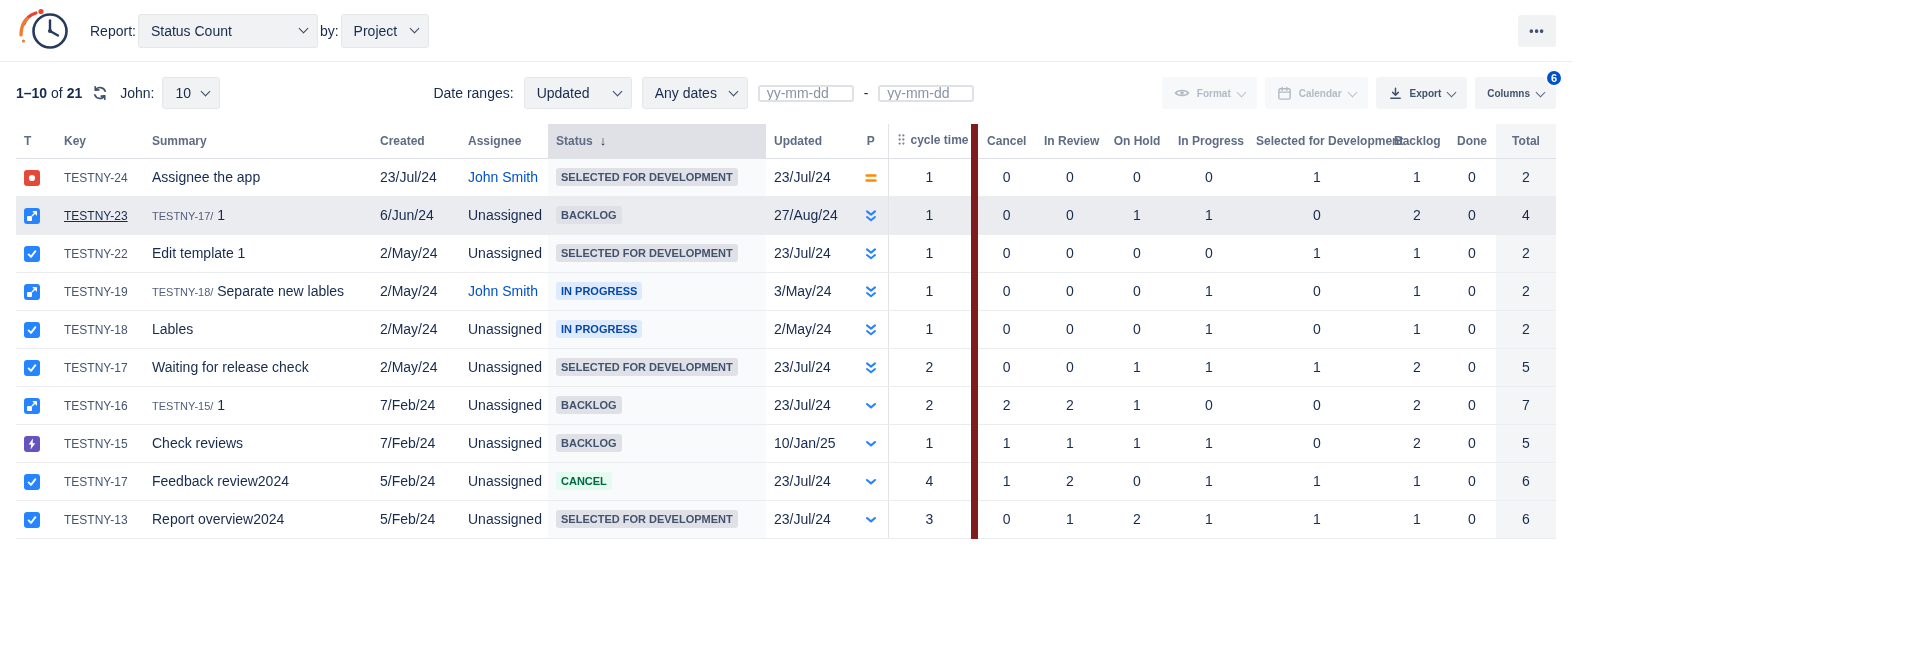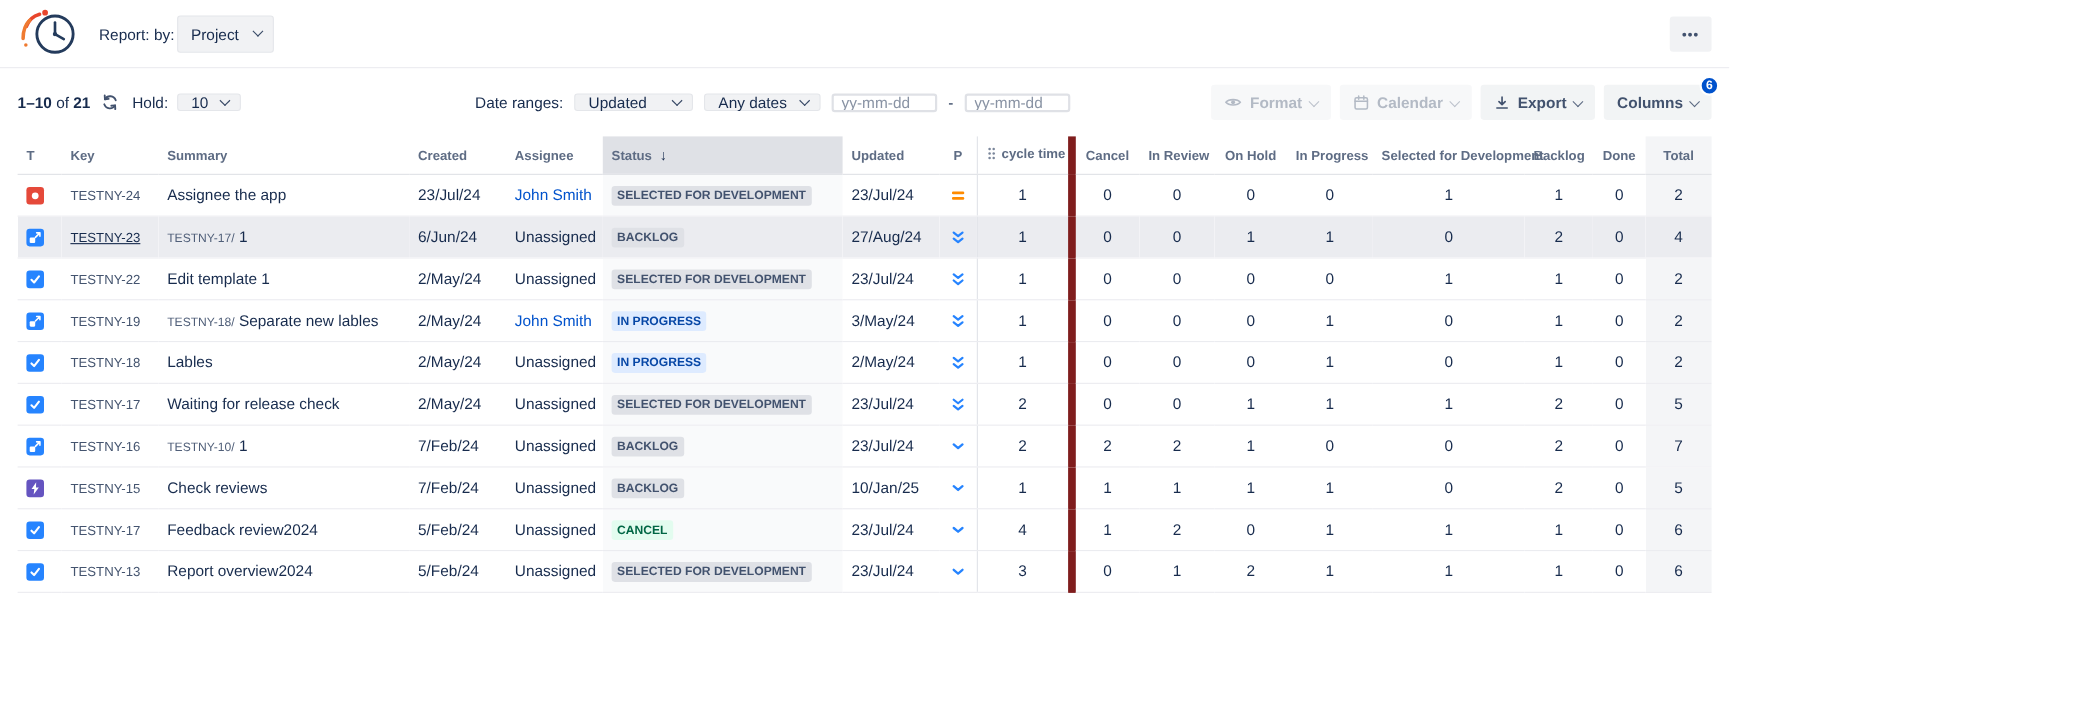--- a/index.html
+++ b/index.html
@@ -4,36 +4,36 @@
 <title>Status Count</title>
 <style>
   *{margin:0;padding:0;box-sizing:border-box}
   html,body{background:#fff}
   body{width:1907px;min-height:658px;overflow:hidden;font-family:"Liberation Sans","DejaVu Sans",sans-serif;color:#172b4d;font-size:14px}
   .topbar{display:flex;align-items:center;height:62px;padding:0 16px;width:1572px;border-bottom:1px solid #ebecf0}
   .logo{display:flex;align-items:center;margin-right:14px}
   .lbl{color:#172b4d;white-space:nowrap}
   .topbar .lbl{margin:0 2px}
   .select{display:inline-flex;align-items:center;justify-content:space-between;gap:8px;background:#f1f2f4;border:1px solid #e4e6ea;border-radius:3px;height:34px;padding:0 10px 0 12px;cursor:pointer;white-space:nowrap;color:#172b4d}
-  .select.sm{height:16px}
+  .select.sm{height:32px}
   .select .val{flex:1 1 auto;text-align:left;overflow:hidden;text-overflow:ellipsis}
   .chev{width:7px;height:7px;border-right:1.8px solid currentColor;border-bottom:1.8px solid currentColor;transform:rotate(45deg);margin-top:-4px;flex:0 0 auto;opacity:.85}
   .w180{width:180px}.w88{width:88px}.w238{width:238px}.w58{width:58px}.w108{width:108px}.w106{width:106px}
   .proj-avatar{width:16px;height:16px;border-radius:3px;background:linear-gradient(135deg,#2684ff 0%,#00b8d9 100%);flex:0 0 auto;margin-right:4px}
   .more-btn{margin-left:auto;height:32px;min-width:38px;border:none;border-radius:3px;background:rgba(9,30,66,.06);color:#42526e;font-weight:700;font-size:12px;letter-spacing:1px;cursor:pointer;font-family:inherit}
   .toolbar{display:flex;align-items:center;width:1572px;padding:15px 16px;gap:8px}
   .pag{white-space:nowrap;color:#172b4d}
   .pag b{font-weight:700}
   .icon-btn{border:none;background:none;cursor:pointer;color:#42526e;display:inline-flex;align-items:center;padding:2px;margin-right:2px}
   .date-group{display:flex;align-items:center;gap:10px;margin-left:205px}
   .date-input{width:96px;height:17px;border:2px solid #dfe1e6;border-radius:3px;background:#fff;padding:0 7px;font-family:inherit;font-size:14px;color:#172b4d}
   .date-input::placeholder{color:#8993a4}
   .sep{color:#172b4d}
   .actions{display:flex;align-items:center;gap:8px;margin-left:auto}
-  .btn{display:inline-flex;align-items:center;gap:7px;height:32px;padding:0 12px;border:none;border-radius:3px;background:rgba(9,30,66,.05);color:#42526e;font-weight:600;font-size:14px;cursor:pointer;font-family:inherit;white-space:nowrap}
+  .btn{display:inline-flex;align-items:center;gap:7px;height:32px;padding:0 12px;border:none;border-radius:3px;background:rgba(9,30,66,.05);color:#42526e;font-weight:600;font-size:10px;cursor:pointer;font-family:inherit;white-space:nowrap}
   .btn.disabled{color:#b3bac5;cursor:default;background:rgba(9,30,66,.03)}
   .btn .chev{margin-top:-2px}
   .btn-wrap{position:relative}
   .badge-count{position:absolute;top:-8px;right:-7px;min-width:18px;height:18px;border-radius:9px;background:var(--counter-badge,#0052cc);color:#fff;font-size:11px;font-weight:700;display:flex;align-items:center;justify-content:center;padding:0 4px;border:2px solid #fff}
   .table-wrap{padding:0 16px}
   table{border-collapse:collapse;table-layout:fixed;width:1540px}
   th{font-size:12px;font-weight:600;color:#5e6c84;text-align:left;padding:0 8px;height:34px;white-space:nowrap;vertical-align:middle;border-bottom:1px solid #dfe1e6;cursor:pointer}
   .th-inner{display:inline-flex;align-items:center;gap:5px}
   th.center,td.center{text-align:center}
   th .sort{font-size:13px;color:#172b4d;font-weight:400;margin-left:2px}
@@ -77,41 +77,45 @@
         <path d="M5 27 C5 20 7 14.5 11 10.5" fill="none" stroke="#ef7a30" stroke-width="3.2" stroke-linecap="round"></path>
         <circle cx="34" cy="23" r="16.5" fill="none" stroke="#243b5c" stroke-width="2.6"></circle>
         <path d="M34 23 L34 12.5" stroke="#243b5c" stroke-width="2.4" stroke-linecap="round"></path>
         <path d="M34 23 L42 27.5" stroke="#243b5c" stroke-width="2.4" stroke-linecap="round"></path>
         <circle cx="34" cy="23" r="2" fill="#243b5c"></circle>
         <circle cx="25" cy="3.5" r="2.6" fill="#e8452c"></circle>
         <circle cx="7.5" cy="33" r="1.6" fill="#ef7a30"></circle>
       </svg>
     </span>
     <span class="lbl">Report:</span>
+    <div class="select w180">
+      <span class="val">Status Count</span>
+      <i class="chev"></i>
+    </div>
     <span class="lbl">by:</span>
     <div class="select w88">
       <span class="val">Project</span>
       <i class="chev"></i>
     </div>
     <button class="more-btn">•••</button>
   </header>
 
   <div class="toolbar">
     <span class="pag"><b>1–10</b> <span>of</span> <b>21</b></span>
     <button class="icon-btn">
       <svg viewBox="0 0 16 16" width="16" height="16">
         <g fill="none" stroke="currentColor" stroke-width="1.7" stroke-linecap="round" stroke-linejoin="round">
           <path d="M13.2 6.2 A5.4 5.4 0 0 0 3.4 5.2"></path>
           <path d="M3.2 1.8 L3.4 5.2 L6.8 4.9"></path>
           <path d="M2.8 9.8 A5.4 5.4 0 0 0 12.6 10.8"></path>
           <path d="M12.8 14.2 L12.6 10.8 L9.2 11.1"></path>
         </g>
       </svg>
     </button>
-    <span class="lbl">Hold:</span>
+    <span class="lbl">John:</span>
     <div class="select sm w58">
       <span class="val">10</span>
       <i class="chev"></i>
     </div>
 
     <div class="date-group">
       <span class="lbl">Date ranges:</span>
       <div class="select sm w108">
         <span class="val">Updated</span>
         <i class="chev"></i>
@@ -412,21 +416,21 @@
             <td class="td-total center"><span>5</span></td>
           </tr>
           <tr>
             <td class="td-type"><span class="type-icon t-subtask">
                 <svg viewBox="0 0 16 16">
                   <rect x="3" y="8" width="5" height="5" rx="1" fill="#fff"></rect>
                   <path d="M8.2 7.8 L12.3 3.7 M12.3 3.7 h-3 M12.3 3.7 v3" stroke="#fff" stroke-width="1.4" fill="none" stroke-linecap="round"></path>
                 </svg>
               </span></td>
             <td class="td-key"><span class="key-link">TESTNY-16</span></td>
-            <td class="td-summary"><span class="sum-prefix">TESTNY-10/</span> <span>1</span></td>
+            <td class="td-summary"><span class="sum-prefix">TESTNY-15/</span> <span>1</span></td>
             <td class="td-created"><span>7/Feb/24</span></td>
             <td class="td-assignee"><span class="">Unassigned</span></td>
             <td class="td-status"><span class="status-badge v-default">BACKLOG</span></td>
             <td class="td-updated"><span>23/Jul/24</span></td>
             <td class="td-priority center"><span class="pri p-low">
                 <svg viewBox="0 0 16 16">
                   <path d="M4 6 L8 9.4 L12 6" stroke="currentColor" stroke-width="2.1" fill="none" stroke-linecap="round" stroke-linejoin="round"></path>
                 </svg>
               </span></td>
             <td class="td-cycle center"><span>2</span></td>

